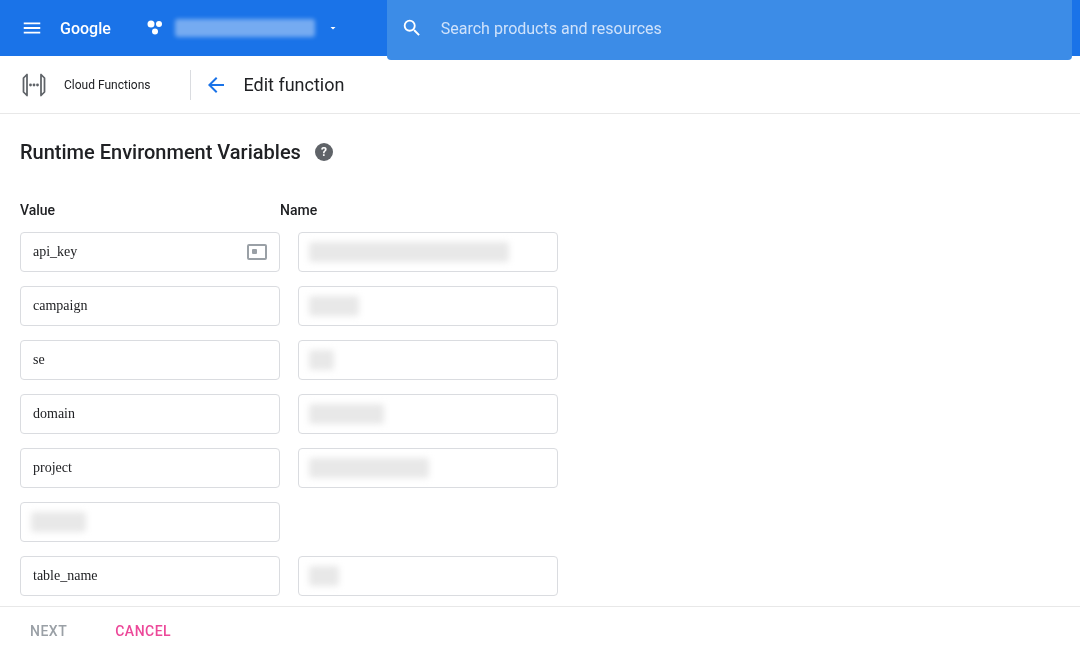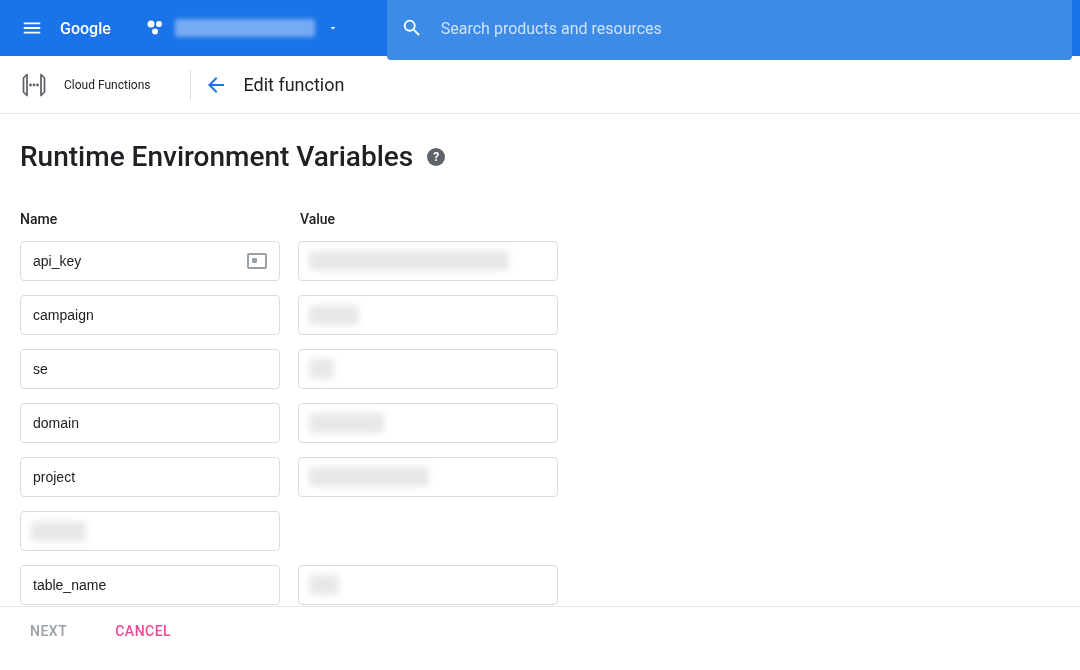--- a/index.html
+++ b/index.html
@@ -79,21 +79,21 @@
       padding-right: 40px;
     }
     .vr { width: 1px; height: 30px; background: #dadce0; }
     .back-btn { width: 50px; display: flex; align-items: center; justify-content: center; cursor: pointer; }
     .back-btn svg { fill: #1a73e8; }
     .page-title { font-size: 18px; color: #202124; margin-left: 2px; }
 
     
     .content { padding: 26px 20px 0 20px; }
     .section-title-row { display: flex; align-items: center; gap: 14px; }
-    .section-title { font-size: 28px; font-weight: 500; color: #202124; }
+    .section-title { font-size: 20px; font-weight: 500; color: #202124; }
     .help-icon {
       width: 18px; height: 18px; border-radius: 50%;
       background: #5f6368; color: #fff; font-size: 12px; font-weight: bold;
       display: flex; align-items: center; justify-content: center;
       cursor: pointer;
     }
 
     .table { margin-top: 38px; }
     .table-header { display: flex; }
     .col-name { width: 280px; }
@@ -119,21 +119,21 @@
     .redacted {
       position: absolute;
       left: 10px;
       height: 20px;
       background: #e8e8e8;
       border-radius: 3px;
       filter: blur(3px);
     }
     .field-input {
       border: none; outline: none; width: 100%; font-size: 14px; color: #202124;
-      font-family: Liberation Sans, sans-serif;
+      font-family: Liberation Serif, serif;
     }
 
     
     .footer {
       position: absolute;
       bottom: 16px; left: 0; right: 0;
       height: 48px;
       border-top: 1px solid #e8e8e8;
       display: flex;
       align-items: center;
@@ -205,22 +205,22 @@
 </div>
 
 <div class="content">
   <div class="section-title-row">
     <div class="section-title">Runtime Environment Variables</div>
     <div class="help-icon">?</div>
   </div>
 
   <div class="table">
     <div class="table-header">
+      <div class="col-header col-value">Value</div>
       <div class="col-header col-name">Name</div>
-      <div class="col-header col-value">Value</div>
     </div>
     <div class="rows" id="rows">
         <div class="row">
           <div class="field name">
             <input class="field-input" value="api_key" style="">
             <span class="card-icon"></span>
           </div>
           <div class="field value">
             <span class="redacted" style="width: 200px;"></span>
           </div>

